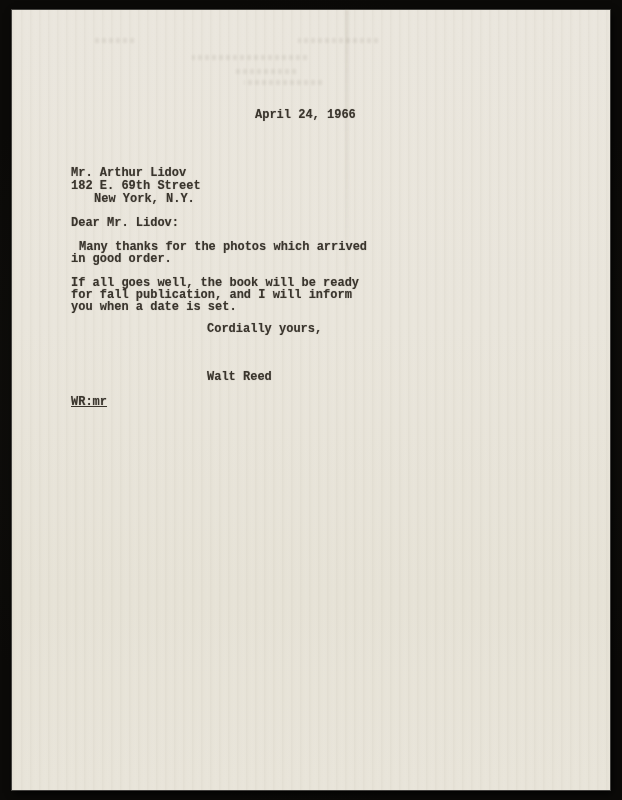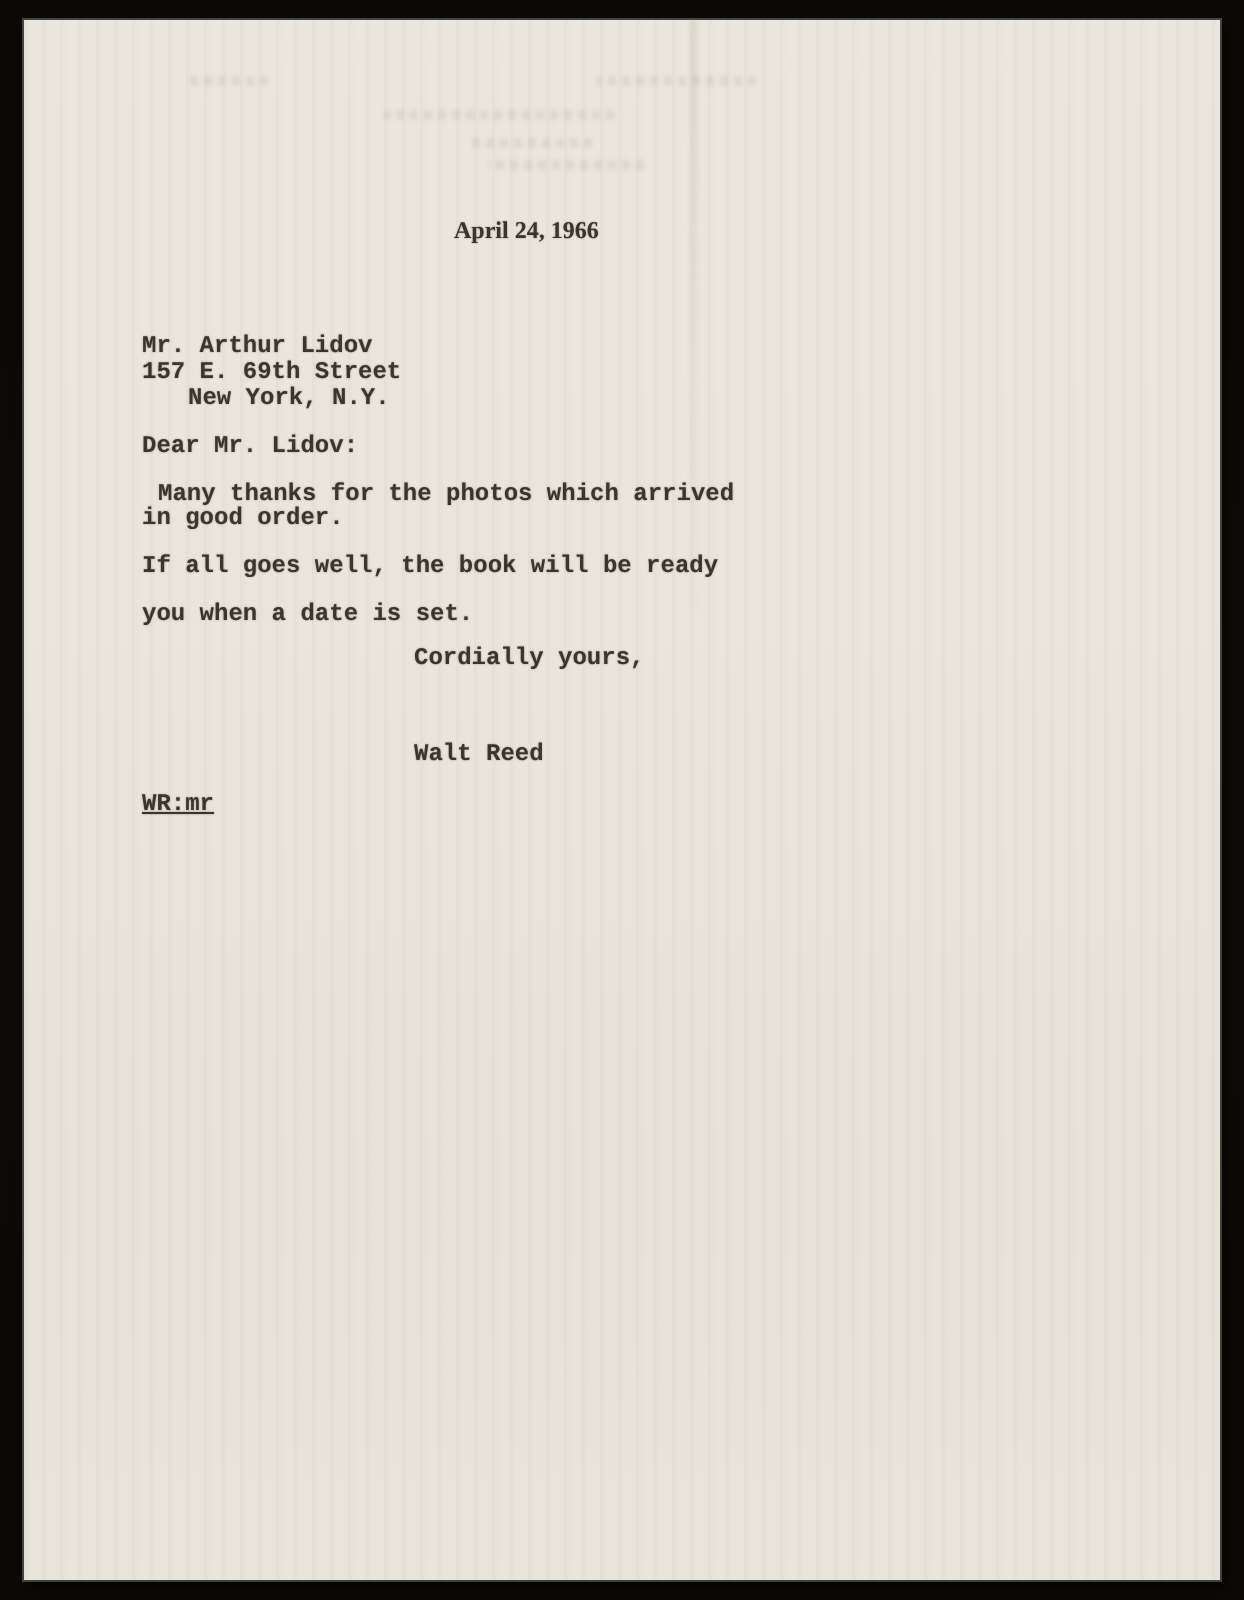--- a/index.html
+++ b/index.html
@@ -88,32 +88,33 @@
 <div class="scan-frame">
   <div class="paper">
 
     <div class="fold-line"></div>
     <div class="bleed bleed-bar" style="left:80px; top:28px; width:42px;"></div>
     <div class="bleed bleed-bar" style="left:286px; top:28px; width:80px;"></div>
     <div class="bleed bleed-bar" style="left:180px; top:45px; width:115px;"></div>
     <div class="bleed bleed-bar" style="left:222px; top:59px; width:62px;"></div>
     <div class="bleed bleed-bar" style="left:232px; top:70px; width:78px;"></div>
 
-    <div class="typewritten" style="left:215px; top:99px;font-family:Liberation Serif, serif;">April 24, 1966</div>
+    <div class="typewritten" style="left:243px; top:99px;">April 24, 1966</div>
 
     <div class="typewritten addr-lh" style="left:59px; top:157px;">Mr. Arthur Lidov</div>
-    <div class="typewritten addr-lh" style="left:59px; top:170px;">157 E. 69th Street</div>
+    <div class="typewritten addr-lh" style="left:59px; top:170px;">182 E. 69th Street</div>
     <div class="typewritten addr-lh" style="left:59px; top:183px;padding-left:23px;">New York, N.Y.</div>
 
     <div class="typewritten" style="left:59px; top:207px;">Dear Mr. Lidov:</div>
 
     <div class="typewritten" style="left:67px; top:231px;">Many thanks for the photos which arrived</div>
     <div class="typewritten" style="left:59px; top:243px;">in good order.</div>
 
     <div class="typewritten" style="left:59px; top:267px;">If all goes well, the book will be ready</div>
+    <div class="typewritten" style="left:59px; top:279px;">for fall publication, and I will inform</div>
     <div class="typewritten" style="left:59px; top:291px;">you when a date is set.</div>
 
     <div class="typewritten" style="left:195px; top:313px;">Cordially yours,</div>
 
     <div class="typewritten" style="left:195px; top:361px;">Walt Reed</div>
 
     <div class="typewritten" style="left:59px; top:386px;text-decoration:underline;">WR:mr</div>
 
   </div>
 </div>

